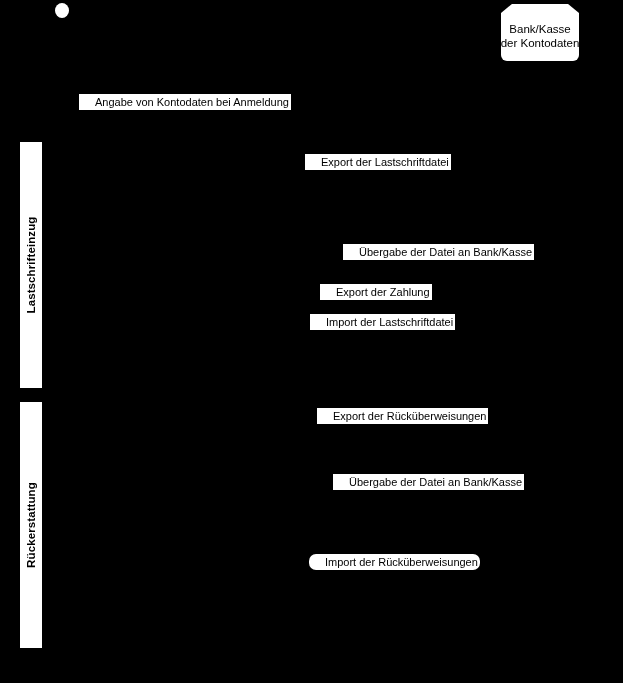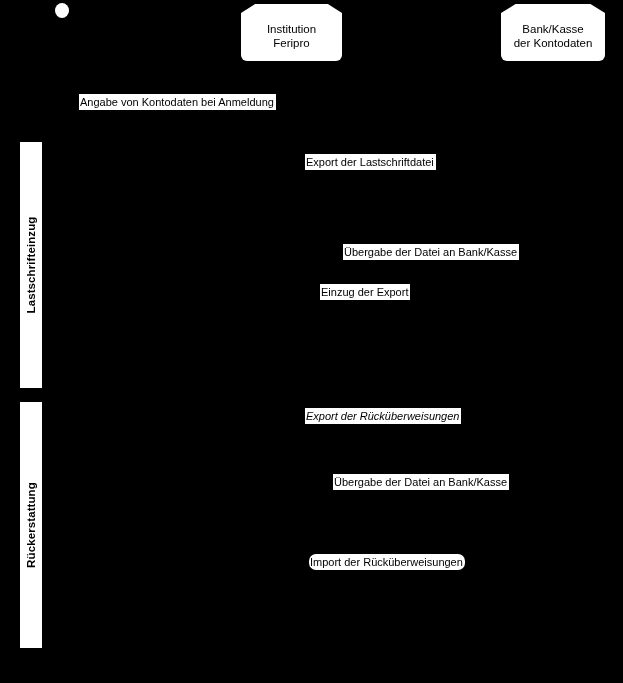--- a/index.html
+++ b/index.html
@@ -78,21 +78,21 @@
     letter-spacing: 0.1px;
   }
 
   
   .msg-label {
     position: absolute;
     background: #ffffff;
     color: #000000;
     font-size: 11px;
     line-height: 14px;
-    padding: 1px 2px 1px 1px;
+    padding: 1px 2px 1px 16px;
     white-space: nowrap;
     box-sizing: border-box;
   }
 
   
   .msg-arrow {
     position: absolute;
     height: 1px;
     background: #000000;
   }
@@ -110,26 +110,22 @@
 <body>
 
 <div id="diagram">
 
   <div class="actor-head" style="left:55px; top:3px; width:14px; height:15px;"></div>
   <div class="actor-body" style="left:61px; top:18px; width:1px; height:24px;"></div>
   <div class="actor-arms" style="left:48px; top:25px; width:27px; height:1px;"></div>
   <div class="actor-leg" style="left:53px; top:42px; width:9px; height:1px; transform:rotate(52deg); transform-origin:right center;"></div>
   <div class="actor-leg" style="left:62px; top:42px; width:9px; height:1px; transform:rotate(-52deg); transform-origin:left center;"></div>
 
-  <div class="participant" style="left:241px; top:4px; width:101px; height:57px;">
-    <span class="pline">Institution</span>
-    <span class="pline">Feripro</span>
-  </div>
 
-  <div class="participant" style="left:501px; top:4px; width:104px; height:57px;align-items:center;">
+  <div class="participant" style="left:501px; top:4px; width:78px; height:57px;align-items:center;">
     <span class="pline">Bank/Kasse</span>
     <span class="pline">der Kontodaten</span>
   </div>
 
   <div class="lifeline" style="left:61px; top:52px; height:625px;"></div>
   <div class="lifeline" style="left:291px; top:61px; height:616px;"></div>
   <div class="lifeline" style="left:551px; top:61px; height:616px;"></div>
 
   <div class="phase-bar" style="left:20px; top:142px; width:22px; height:246px;">
     <span class="phase-label">Lastschrifteinzug</span>
@@ -142,26 +138,27 @@
   <div class="msg-arrow" style="left:61px; top:112px; width:229px;"></div>
   <div class="msg-label" style="left:79px; top:94px;">Angabe von Kontodaten bei Anmeldung</div>
 
   <div class="msg-arrow" style="left:291px; top:178px; width:26px;"></div>
   <div class="msg-label" style="left:305px; top:154px;text-align:center;">Export der Lastschriftdatei</div>
 
   <div class="msg-arrow" style="left:291px; top:268px; width:259px;"></div>
   <div class="msg-label" style="left:343px; top:244px;">Übergabe der Datei an Bank/Kasse</div>
 
   <div class="msg-arrow" style="left:62px; top:308px; width:489px; transform:scaleX(-1);"></div>
-  <div class="msg-label" style="left:320px; top:284px;">Einzug der Export</div>
+  <div class="msg-label" style="left:320px; top:284px;">Export der Zahlung</div>
 
   <div class="msg-arrow" style="left:292px; top:338px; width:259px; transform:scaleX(-1);"></div>
+  <div class="msg-label" style="left:310px; top:314px;">Import der Lastschriftdatei</div>
 
   <div class="msg-arrow" style="left:291px; top:432px; width:26px;"></div>
-  <div class="msg-label" style="left:305px; top:408px;font-style:italic;">Export der Rücküberweisungen</div>
+  <div class="msg-label" style="left:317px; top:408px;">Export der Rücküberweisungen</div>
 
   <div class="msg-arrow" style="left:291px; top:498px; width:259px;"></div>
   <div class="msg-label" style="left:333px; top:474px;">Übergabe der Datei an Bank/Kasse</div>
 
   <div class="msg-arrow" style="left:62px; top:538px; width:489px; transform:scaleX(-1);"></div>
 
   <div class="msg-arrow" style="left:292px; top:578px; width:259px; transform:scaleX(-1);"></div>
   <div class="msg-label" style="left:309px; top:554px;border-radius:7px;">Import der Rücküberweisungen</div>
 
 </div>

